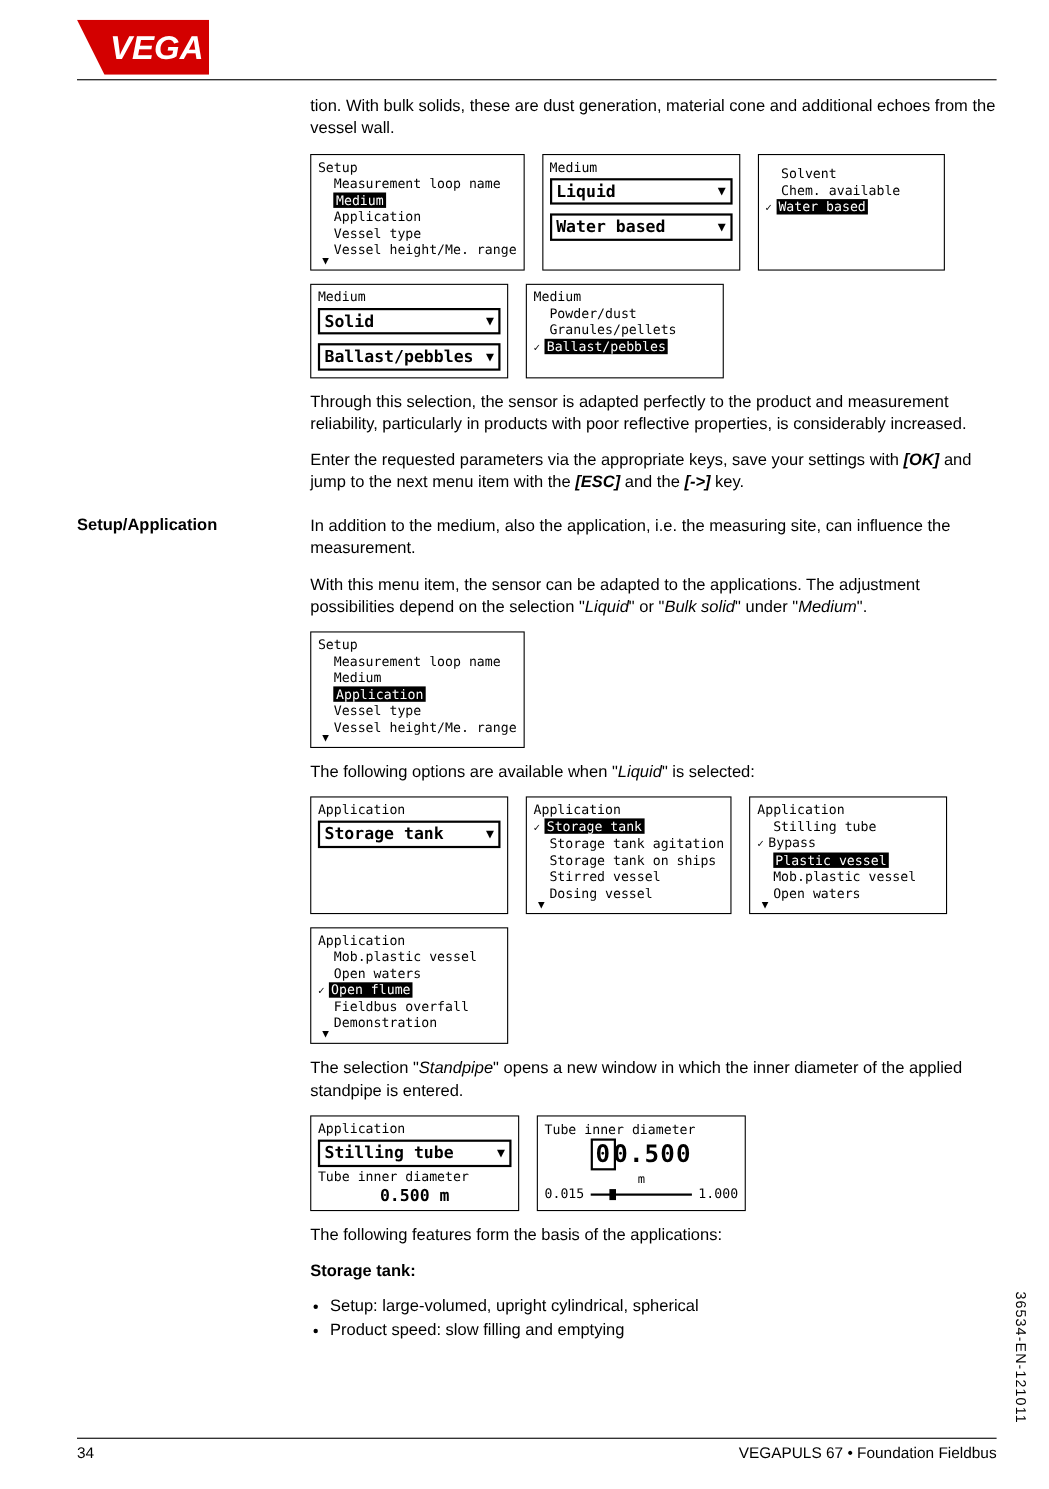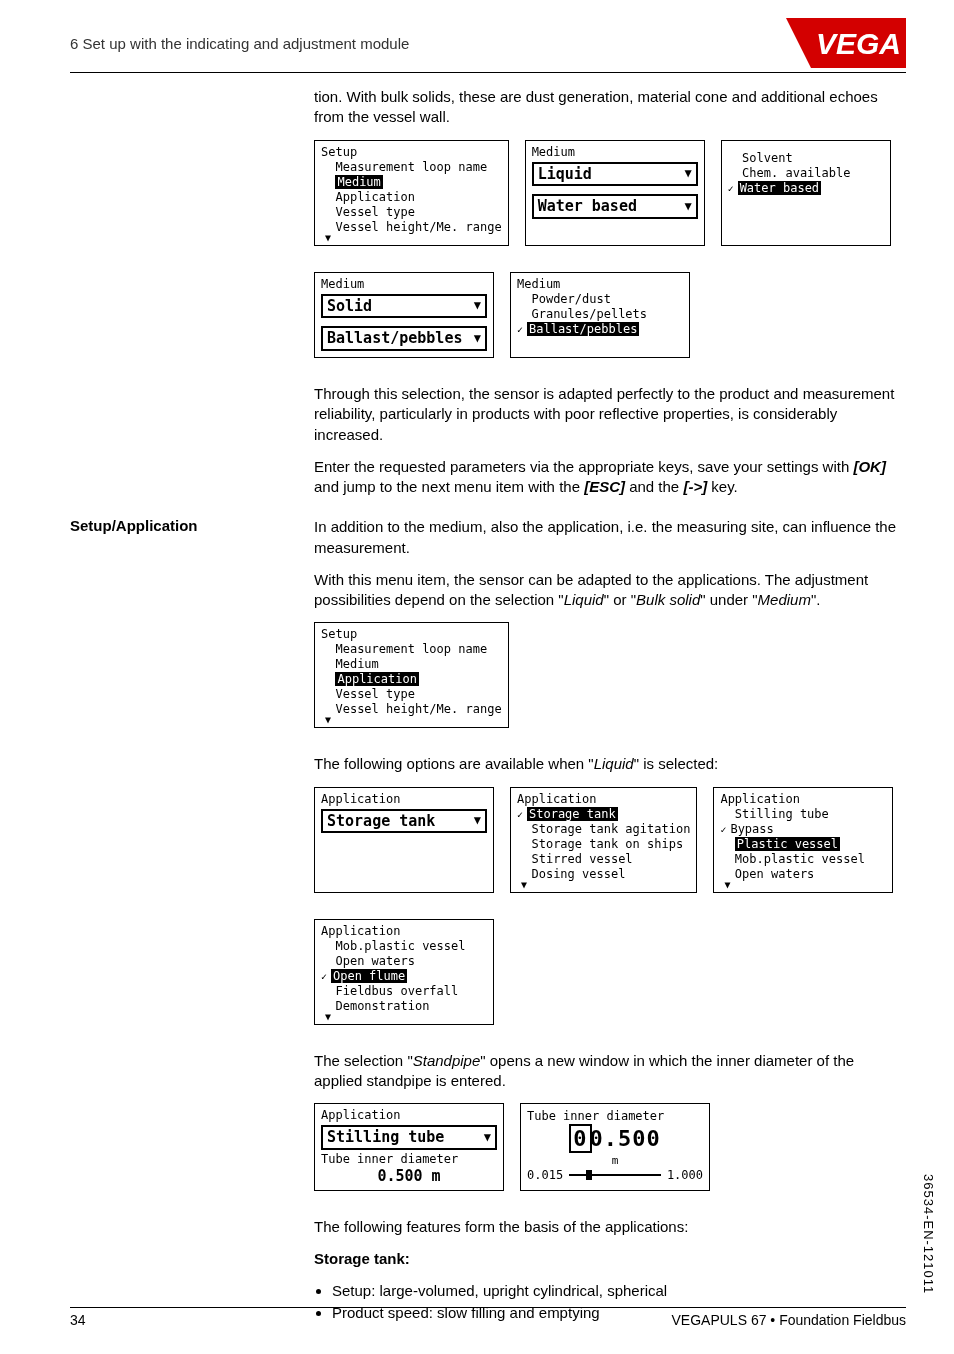--- a/index.html
+++ b/index.html
@@ -28,21 +28,21 @@
   .hr-top {
     border: none;
     border-top: 1px solid #000;
     margin: 0 48px 0 70px;
   }
   .content {
     padding: 14px 48px 0 70px;
   }
   .two-col {
     display: flex;
-    gap: 44px;
+    gap: 12px;
   }
   .sidebar-label {
     flex: 0 0 200px;
     font-size: 15px;
     font-weight: bold;
     color: #000;
   }
   .main {
     flex: 1;
     font-size: 15px;
@@ -50,21 +50,21 @@
   }
   .para {
     margin-bottom: 12px;
   }
   .italic { font-style: italic; }
   .bold { font-weight: bold; }
   .bolditalic { font-weight: bold; font-style: italic; margin-top: 44px; }
   .lcd-row {
     display: flex;
     gap: 16px;
-    margin-bottom: 26px;
+    margin-bottom: 12px;
   }
   .lcd-box {
     border: 1px solid #000;
     padding: 4px 6px;
     font-family: "Lucida Console", Monaco, monospace;
     font-size: 12px;
     line-height: 1.25;
     background: #fff;
     min-width: 180px;
     position: relative;
@@ -155,21 +155,20 @@
     width:6px;
     height:10px;
     background:#000;
   }
   .mlabel { font-size:11px; text-align:center; margin-bottom:-2px;}
 </style>
 </head>
 <body>
 
 <div class="header-row">
-  <div class="section-title">6 Set up with the indicating and adjustment module</div>
   <svg class="logo" viewBox="0 0 120 50">
     <path d="M0 0 L120 0 L120 50 L25 50 Z" fill="#d30000"></path>
     <text x="30" y="36" font-family="Arial" font-size="30" font-weight="bold" font-style="italic" fill="#fff">VEGA</text>
   </svg>
 </div>
 <hr class="hr-top">
 
 <div class="content">
 
   <div class="two-col">

